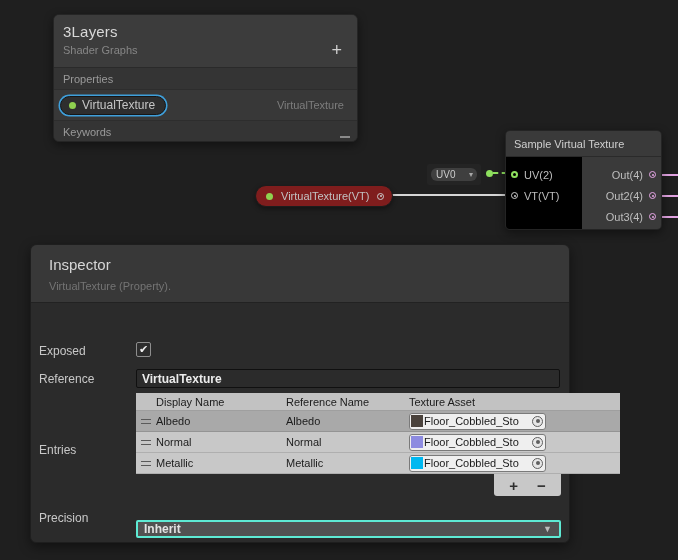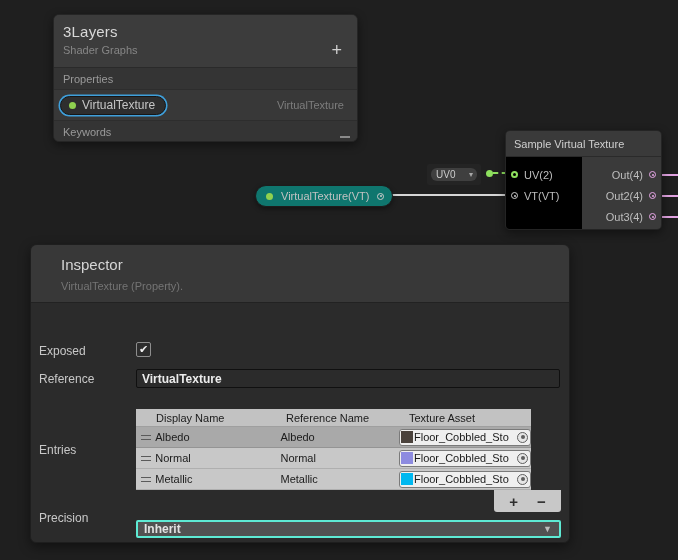--- a/index.html
+++ b/index.html
@@ -42,21 +42,21 @@
 
   .uv-widget { position:absolute; left:427px; top:164px; background:#242424; border-radius:2px; padding:4px; }
   .uv-dropdown { width:46px; height:13px; background:#3f3f3f; border-radius:6px;
     display:flex; align-items:center; justify-content:space-between; padding:0 4px 0 5px;
     font-size:10px; color:#cccccc; cursor:pointer; }
   .dd-arrow { font-size:8px; color:#a8a8a8; line-height:1; }
 
   .graph-pill {
     position:absolute; left:255px; top:185px; height:22px;
     display:inline-flex; align-items:center; gap:8px; padding:0 8px 0 10px;
-    background:#0f766e; border:1px solid #1c1c1c; border-radius:11px;
+    background:#7f1d1d; border:1px solid #1c1c1c; border-radius:11px;
     font-size:11px; color:#c2c2c2; box-shadow:0 2px 5px rgba(0,0,0,.4); cursor:pointer;
   }
   .ring { position:relative; width:7px; height:7px; border-radius:50%; border:1px solid currentColor; flex:0 0 auto; }
   .ring::after { content:''; position:absolute; left:1.5px; top:1.5px; right:1.5px; bottom:1.5px; border-radius:50%; background:currentColor; }
   .gray-port { color:#cccccc; }
   .pink-port { color:#e7a7e7; }
   .open-port { width:7px; height:7px; border-radius:50%; border:2px solid #8ee05e; flex:0 0 auto; }
 
   
   .svt-node { position:absolute; left:505px; top:130px; width:157px; height:100px;
@@ -69,37 +69,37 @@
   .svt-outputs { flex:1; background:#3a3a3a; padding-top:7px; }
   .port-row { height:21px; display:flex; align-items:center; gap:6px; padding-left:5px;
     font-size:11px; color:#bdbdbd; }
   .port-row.out { justify-content:flex-end; padding:0 5px 0 0; }
 
   
   .inspector { position:absolute; left:30px; top:244px; width:540px; height:299px;
     background:#2b2b2b; border:1px solid #1e1e1e; border-radius:6px;
     box-shadow:0 4px 12px rgba(0,0,0,.45); }
   .insp-header { position:absolute; left:0; top:0; right:0; height:58px;
-    background:#383838; border-bottom:1px solid #222222; border-radius:6px 6px 0 0; padding:11px 0 0 30px; }
+    background:#383838; border-bottom:1px solid #222222; border-radius:6px 6px 0 0; padding:11px 0 0 18px; }
   .insp-title { font-size:15px; color:#d6d6d6; }
   .insp-subtitle { font-size:11px; color:#747474; margin-top:7px; }
 
   .insp-label { position:absolute; left:8px; font-size:12px; color:#c8c8c8; }
 
   .checkbox { position:absolute; left:105px; top:97px; width:15px; height:15px;
     background:#2d2d2d; border:1px solid #8e8e8e; border-radius:2px;
     display:flex; align-items:center; justify-content:center; cursor:pointer; }
   .checkbox .check { font-size:11px; color:#f0f0f0; line-height:1; }
 
   .ref-input { position:absolute; left:105px; top:124px; width:424px; height:19px;
     background:#2b2b2b; border:1px solid #101010; border-radius:2px;
     font-family:"Liberation Sans", sans-serif; font-size:12px; font-weight:bold; color:#ececec;
     padding:0 5px; outline:none; }
 
-  .entries-table { position:absolute; left:105px; top:164px; width:395px; }
+  .entries-table { position:absolute; left:105px; top:148px; width:484px; }
   .et-header { height:18px; background:#c2c2c2; display:flex; align-items:center;
     font-size:11px; color:#1b1b1b; border-bottom:1px solid #9f9f9f; }
   .et-row { height:21px; background:#c8c8c8; display:flex; align-items:center;
     font-size:11px; color:#1b1b1b; border-bottom:1px solid rgba(0,0,0,.12); cursor:pointer; }
   .et-row.selected { background:#a9a9a9; }
   .col-handle { width:20px; display:flex; justify-content:center; }
   .handle-icon { width:10px; height:5px; border-top:1.5px solid #5a5a5a; border-bottom:1.5px solid #5a5a5a; }
   .col-dn { width:130px; }
   .col-rn { width:123px; }
   .obj-field { margin-left:0; width:137px; height:17px; background:#efefef;

